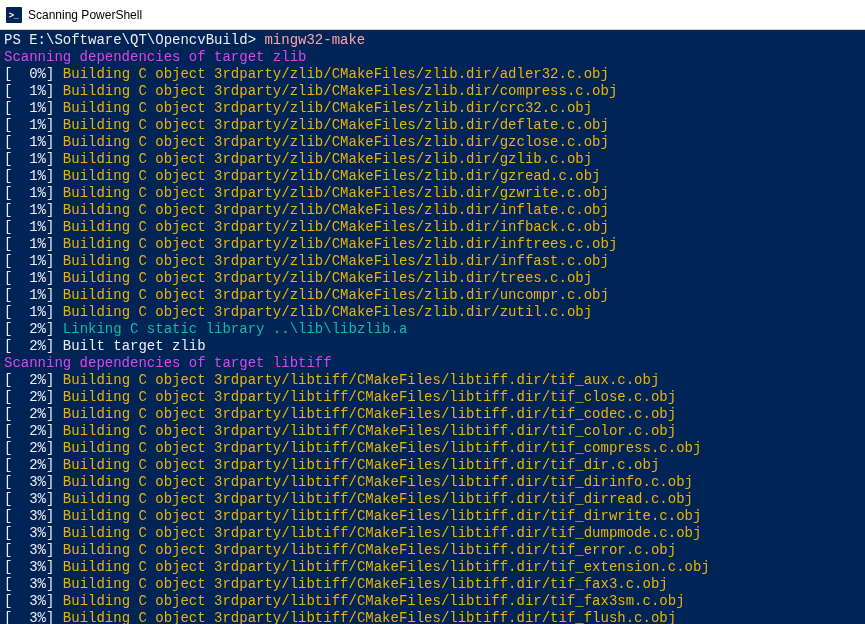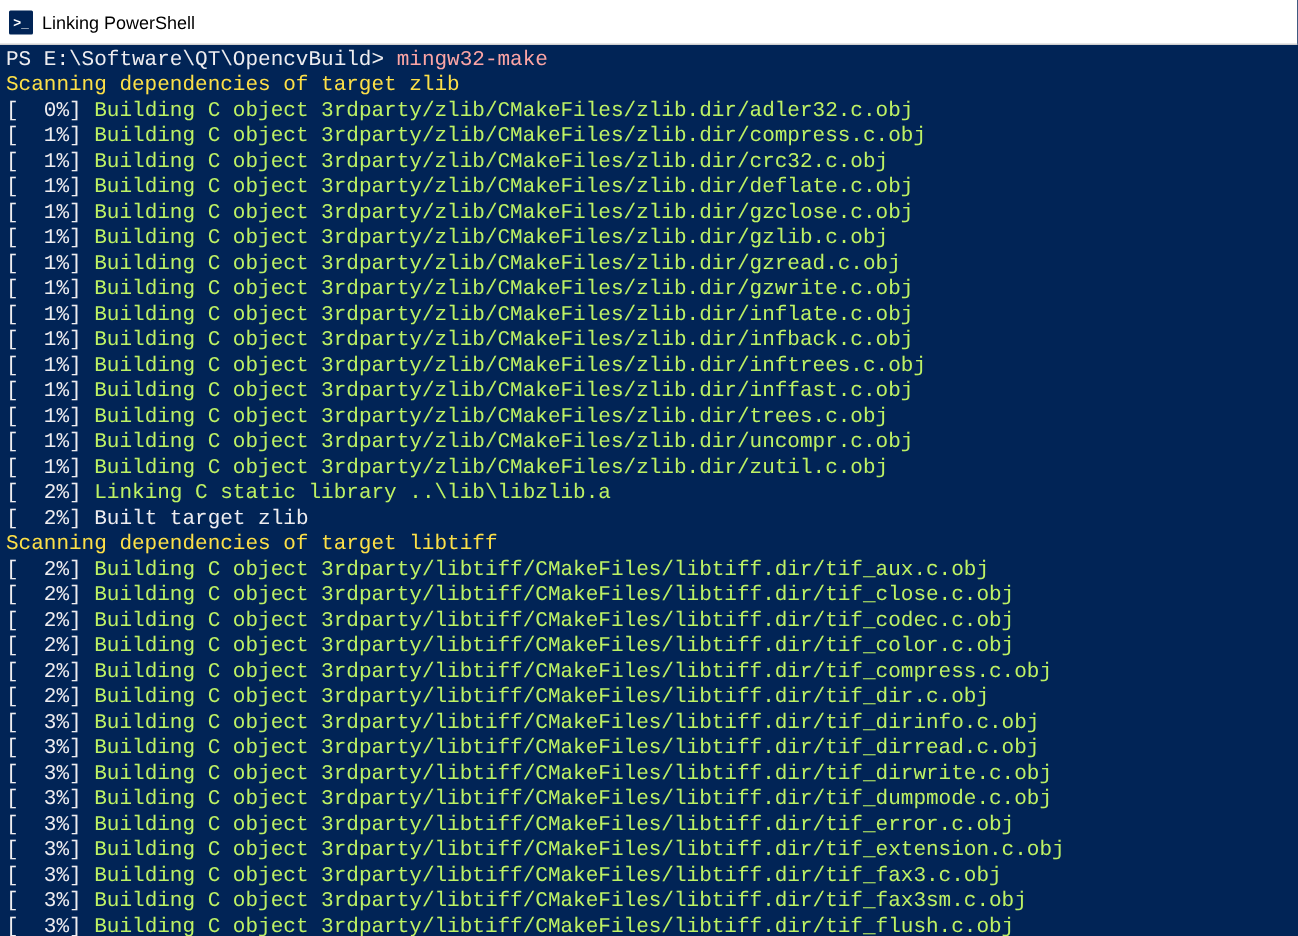--- a/index.html
+++ b/index.html
@@ -38,26 +38,26 @@
   .terminal {
     background: #012456;
     padding: 2px 4px;
     line-height: 17px;
     white-space: pre;
     font-size: 14px;
     letter-spacing: 0px;
   }
   .white { color: #eeedf0; }
   .yellow { color: #fca5a5; }
-  .magenta { color: #fde047; }
-  .darkgreen { color: #bef264; }
-  .green { color: #bef264; }
+  .magenta { color: #d946ef; }
+  .darkgreen { color: #eab308; }
+  .green { color: #14b8a6; }
   .row { display: block; }
 </style>
 </head>
 <body>
 
 <div class="title-bar">
   <span class="ps-icon">&gt;_</span>
-  <span>Linking PowerShell</span>
+  <span>Scanning PowerShell</span>
 </div>
 
 <div class="terminal" id="term"><div class="row"><span class="white">PS E:\Software\QT\OpencvBuild&gt; </span><span class="yellow">mingw32-make</span></div><div class="row"><span class="magenta">Scanning dependencies of target zlib</span></div><div class="row"><span class="white">[</span><span class="white">  0%</span><span class="white">] </span><span class="darkgreen">Building C object 3rdparty/zlib/CMakeFiles/zlib.dir/adler32.c.obj</span></div><div class="row"><span class="white">[</span><span class="white">  1%</span><span class="white">] </span><span class="darkgreen">Building C object 3rdparty/zlib/CMakeFiles/zlib.dir/compress.c.obj</span></div><div class="row"><span class="white">[</span><span class="white">  1%</span><span class="white">] </span><span class="darkgreen">Building C object 3rdparty/zlib/CMakeFiles/zlib.dir/crc32.c.obj</span></div><div class="row"><span class="white">[</span><span class="white">  1%</span><span class="white">] </span><span class="darkgreen">Building C object 3rdparty/zlib/CMakeFiles/zlib.dir/deflate.c.obj</span></div><div class="row"><span class="white">[</span><span class="white">  1%</span><span class="white">] </span><span class="darkgreen">Building C object 3rdparty/zlib/CMakeFiles/zlib.dir/gzclose.c.obj</span></div><div class="row"><span class="white">[</span><span class="white">  1%</span><span class="white">] </span><span class="darkgreen">Building C object 3rdparty/zlib/CMakeFiles/zlib.dir/gzlib.c.obj</span></div><div class="row"><span class="white">[</span><span class="white">  1%</span><span class="white">] </span><span class="darkgreen">Building C object 3rdparty/zlib/CMakeFiles/zlib.dir/gzread.c.obj</span></div><div class="row"><span class="white">[</span><span class="white">  1%</span><span class="white">] </span><span class="darkgreen">Building C object 3rdparty/zlib/CMakeFiles/zlib.dir/gzwrite.c.obj</span></div><div class="row"><span class="white">[</span><span class="white">  1%</span><span class="white">] </span><span class="darkgreen">Building C object 3rdparty/zlib/CMakeFiles/zlib.dir/inflate.c.obj</span></div><div class="row"><span class="white">[</span><span class="white">  1%</span><span class="white">] </span><span class="darkgreen">Building C object 3rdparty/zlib/CMakeFiles/zlib.dir/infback.c.obj</span></div><div class="row"><span class="white">[</span><span class="white">  1%</span><span class="white">] </span><span class="darkgreen">Building C object 3rdparty/zlib/CMakeFiles/zlib.dir/inftrees.c.obj</span></div><div class="row"><span class="white">[</span><span class="white">  1%</span><span class="white">] </span><span class="darkgreen">Building C object 3rdparty/zlib/CMakeFiles/zlib.dir/inffast.c.obj</span></div><div class="row"><span class="white">[</span><span class="white">  1%</span><span class="white">] </span><span class="darkgreen">Building C object 3rdparty/zlib/CMakeFiles/zlib.dir/trees.c.obj</span></div><div class="row"><span class="white">[</span><span class="white">  1%</span><span class="white">] </span><span class="darkgreen">Building C object 3rdparty/zlib/CMakeFiles/zlib.dir/uncompr.c.obj</span></div><div class="row"><span class="white">[</span><span class="white">  1%</span><span class="white">] </span><span class="darkgreen">Building C object 3rdparty/zlib/CMakeFiles/zlib.dir/zutil.c.obj</span></div><div class="row"><span class="white">[</span><span class="white">  2%</span><span class="white">] </span><span class="green">Linking C static library ..\lib\libzlib.a</span></div><div class="row"><span class="white">[</span><span class="white">  2%</span><span class="white">] </span><span class="white">Built target zlib</span></div><div class="row"><span class="magenta">Scanning dependencies of target libtiff</span></div><div class="row"><span class="white">[</span><span class="white">  2%</span><span class="white">] </span><span class="darkgreen">Building C object 3rdparty/libtiff/CMakeFiles/libtiff.dir/tif_aux.c.obj</span></div><div class="row"><span class="white">[</span><span class="white">  2%</span><span class="white">] </span><span class="darkgreen">Building C object 3rdparty/libtiff/CMakeFiles/libtiff.dir/tif_close.c.obj</span></div><div class="row"><span class="white">[</span><span class="white">  2%</span><span class="white">] </span><span class="darkgreen">Building C object 3rdparty/libtiff/CMakeFiles/libtiff.dir/tif_codec.c.obj</span></div><div class="row"><span class="white">[</span><span class="white">  2%</span><span class="white">] </span><span class="darkgreen">Building C object 3rdparty/libtiff/CMakeFiles/libtiff.dir/tif_color.c.obj</span></div><div class="row"><span class="white">[</span><span class="white">  2%</span><span class="white">] </span><span class="darkgreen">Building C object 3rdparty/libtiff/CMakeFiles/libtiff.dir/tif_compress.c.obj</span></div><div class="row"><span class="white">[</span><span class="white">  2%</span><span class="white">] </span><span class="darkgreen">Building C object 3rdparty/libtiff/CMakeFiles/libtiff.dir/tif_dir.c.obj</span></div><div class="row"><span class="white">[</span><span class="white">  3%</span><span class="white">] </span><span class="darkgreen">Building C object 3rdparty/libtiff/CMakeFiles/libtiff.dir/tif_dirinfo.c.obj</span></div><div class="row"><span class="white">[</span><span class="white">  3%</span><span class="white">] </span><span class="darkgreen">Building C object 3rdparty/libtiff/CMakeFiles/libtiff.dir/tif_dirread.c.obj</span></div><div class="row"><span class="white">[</span><span class="white">  3%</span><span class="white">] </span><span class="darkgreen">Building C object 3rdparty/libtiff/CMakeFiles/libtiff.dir/tif_dirwrite.c.obj</span></div><div class="row"><span class="white">[</span><span class="white">  3%</span><span class="white">] </span><span class="darkgreen">Building C object 3rdparty/libtiff/CMakeFiles/libtiff.dir/tif_dumpmode.c.obj</span></div><div class="row"><span class="white">[</span><span class="white">  3%</span><span class="white">] </span><span class="darkgreen">Building C object 3rdparty/libtiff/CMakeFiles/libtiff.dir/tif_error.c.obj</span></div><div class="row"><span class="white">[</span><span class="white">  3%</span><span class="white">] </span><span class="darkgreen">Building C object 3rdparty/libtiff/CMakeFiles/libtiff.dir/tif_extension.c.obj</span></div><div class="row"><span class="white">[</span><span class="white">  3%</span><span class="white">] </span><span class="darkgreen">Building C object 3rdparty/libtiff/CMakeFiles/libtiff.dir/tif_fax3.c.obj</span></div><div class="row"><span class="white">[</span><span class="white">  3%</span><span class="white">] </span><span class="darkgreen">Building C object 3rdparty/libtiff/CMakeFiles/libtiff.dir/tif_fax3sm.c.obj</span></div><div class="row"><span class="white">[</span><span class="white">  3%</span><span class="white">] </span><span class="darkgreen">Building C object 3rdparty/libtiff/CMakeFiles/libtiff.dir/tif_flush.c.obj</span></div></div>
 
 </body></html>

